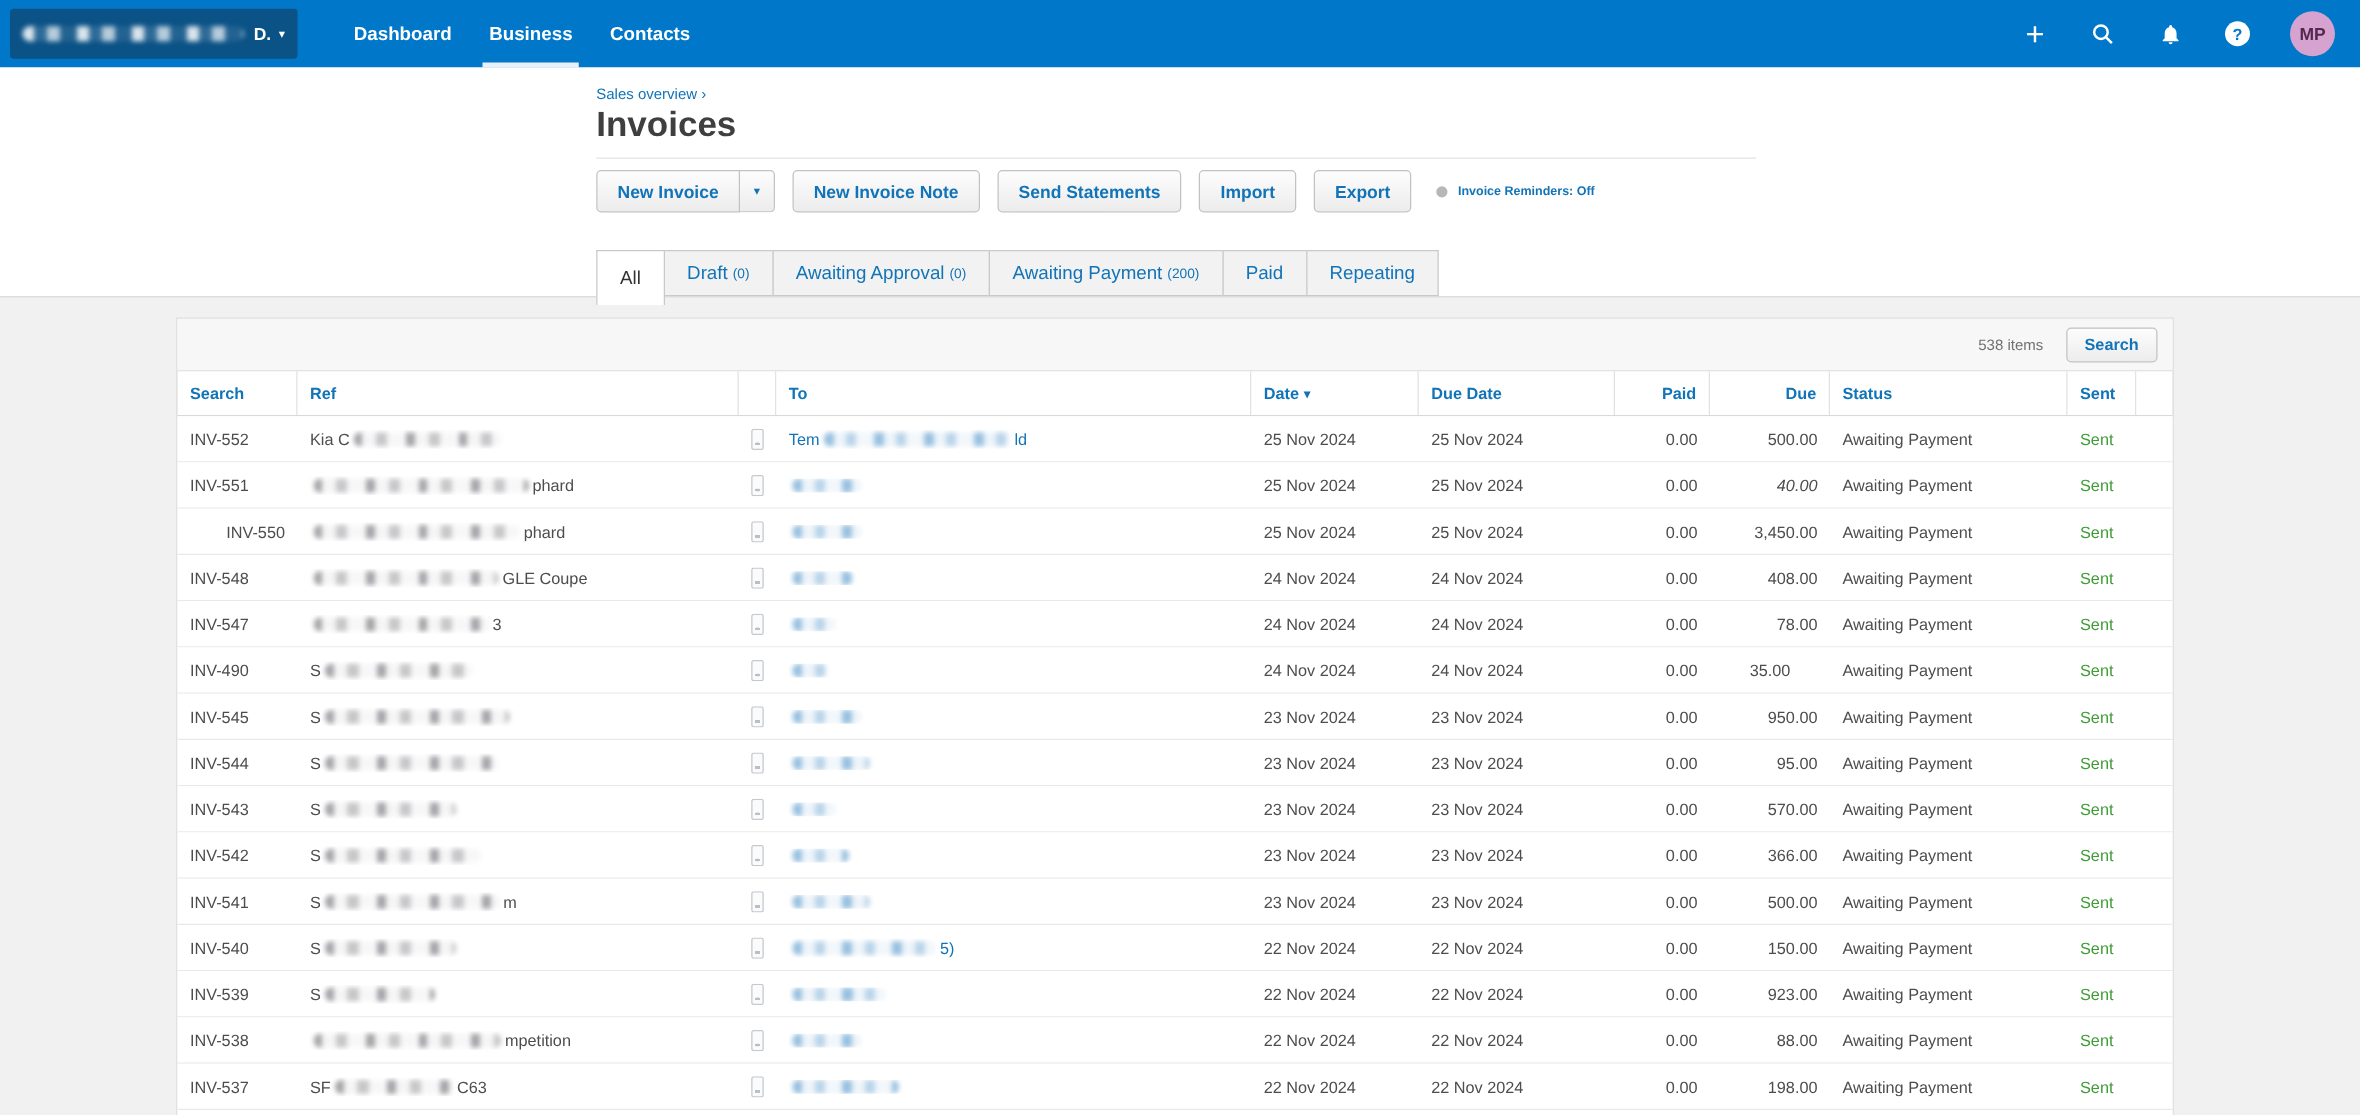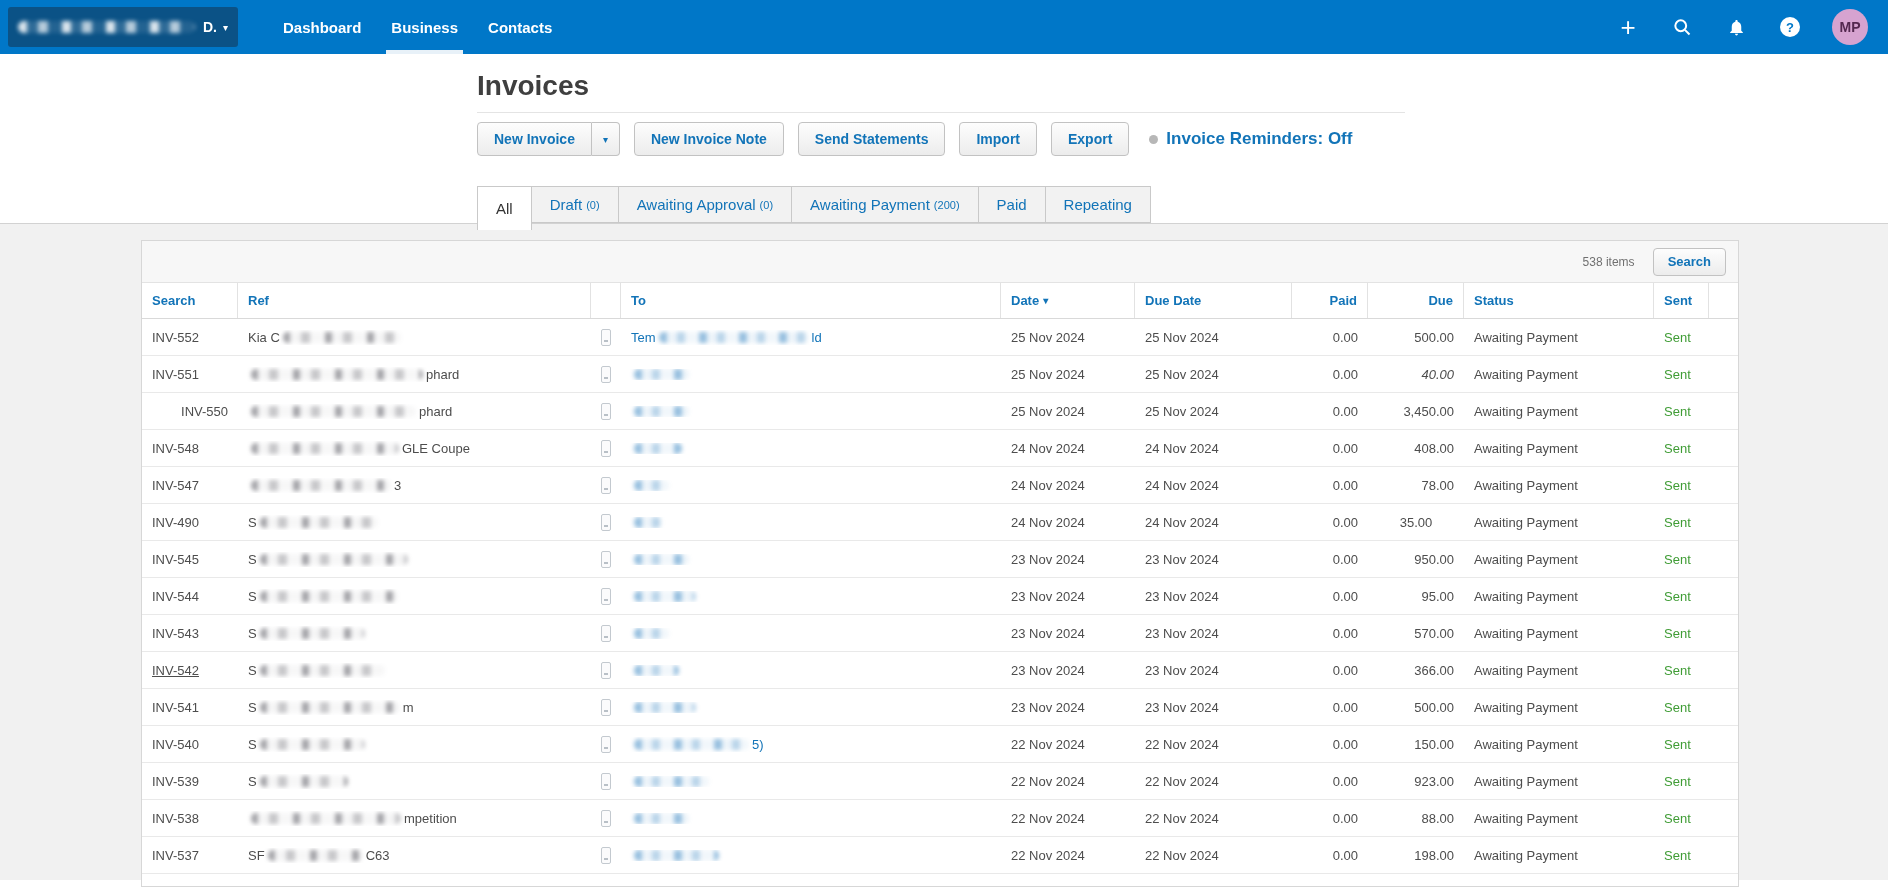--- a/index.html
+++ b/index.html
@@ -28,21 +28,21 @@
   .breadcrumb { color:#1274b8; font-size:12px; cursor:pointer; }
   .page-title { color:#3f3f3f; font-size:28px; font-weight:bold; line-height:34px; margin-top:1px; }
   .title-rule { width:928px; border-top:1px solid #e4e4e4; margin-top:9px; }
   .actions { display:flex; align-items:center; margin-top:9px; gap:14px; }
   .btn { background:linear-gradient(#fdfdfd,#ececec); border:1px solid #c2c2c2; border-radius:4px; color:#1274b8; font-weight:bold; font-size:14px; height:34px; padding:0 16px; cursor:pointer; font-family:"Liberation Sans",sans-serif; }
   .btn-split { display:flex; align-items:stretch; }
   .btn-split .btn-main { border-radius:4px 0 0 4px; }
   .btn-split .btn-caret { background:linear-gradient(#fdfdfd,#ececec); border:1px solid #c2c2c2; border-left:none; border-radius:0 4px 4px 0; width:28px; color:#1274b8; font-size:10px; cursor:pointer; }
   .reminders { display:flex; align-items:center; gap:8px; margin-left:6px; cursor:pointer; }
   .reminders .dot { width:9px; height:9px; border-radius:50%; background:#b7b7b7; }
-  .reminders .txt { color:#1274b8; font-size:17px; font-weight:bold; }
+  .reminders .txt { color:#1274b8; font-size:10px; font-weight:bold; }
 
   
   .tabs { display:flex; align-items:flex-end; margin-top:30px; }
   .tab { height:37px; display:flex; align-items:center; padding:0 18px; background:#f2f2f2; border:1px solid #c9c9c9; margin-left:-1px; color:#1274b8; font-size:15px; cursor:pointer; white-space:nowrap; }
   .tab:first-child { margin-left:0; }
   .tab .cnt { font-size:11px; margin-left:4px; color:#1274b8; }
   .tab.active { background:#fff; color:#333; height:44px; margin-bottom:-7px; border-bottom:none; position:relative; z-index:3; }
 
   
   .grayzone { background:#f1f1f1; height:656px; padding:16px 0 0 141px; position:relative; z-index:1; }
@@ -104,20 +104,21 @@
           </svg>
       </div>
       <div class="nav-icon">
           <span class="help-circle">?</span>
         </div>
       <div class="avatar">MP</div>
     </div>
   </div>
 
   <div class="pagehead">
+    <div class="breadcrumb">Sales overview ›</div>
     <div class="page-title">Invoices</div>
     <div class="title-rule"></div>
 
     <div class="actions">
       <div class="btn-split">
         <button class="btn btn-main">New Invoice</button>
         <button class="btn-caret">▾</button>
       </div>
       <button class="btn">New Invoice Note</button>
       <button class="btn">Send Statements</button>
@@ -499,21 +500,21 @@
             </div>
             <div class="td" style="width: 190px;">
               <span>Awaiting Payment</span>
             </div>
             <div class="td sent" style="width: 55px;">
               <span>Sent</span>
             </div>
             <div class="td" style="width: 29px;"></div>
           </div>
           <div class="trow">
-            <div class="td" style="width: 96px; text-decoration: underline;">
+            <div class="td" style="width: 96px;">
               <span>INV-542</span>
             </div>
             <div class="td" style="width: 353px;">
               <span>S</span>
               <span class="smudge" style="width: 125px;"></span>
             </div>
             <div class="td" style="width: 30px;">
               <span class="doc-icon"></span>
             </div>
             <div class="td link" style="width: 380px;">

